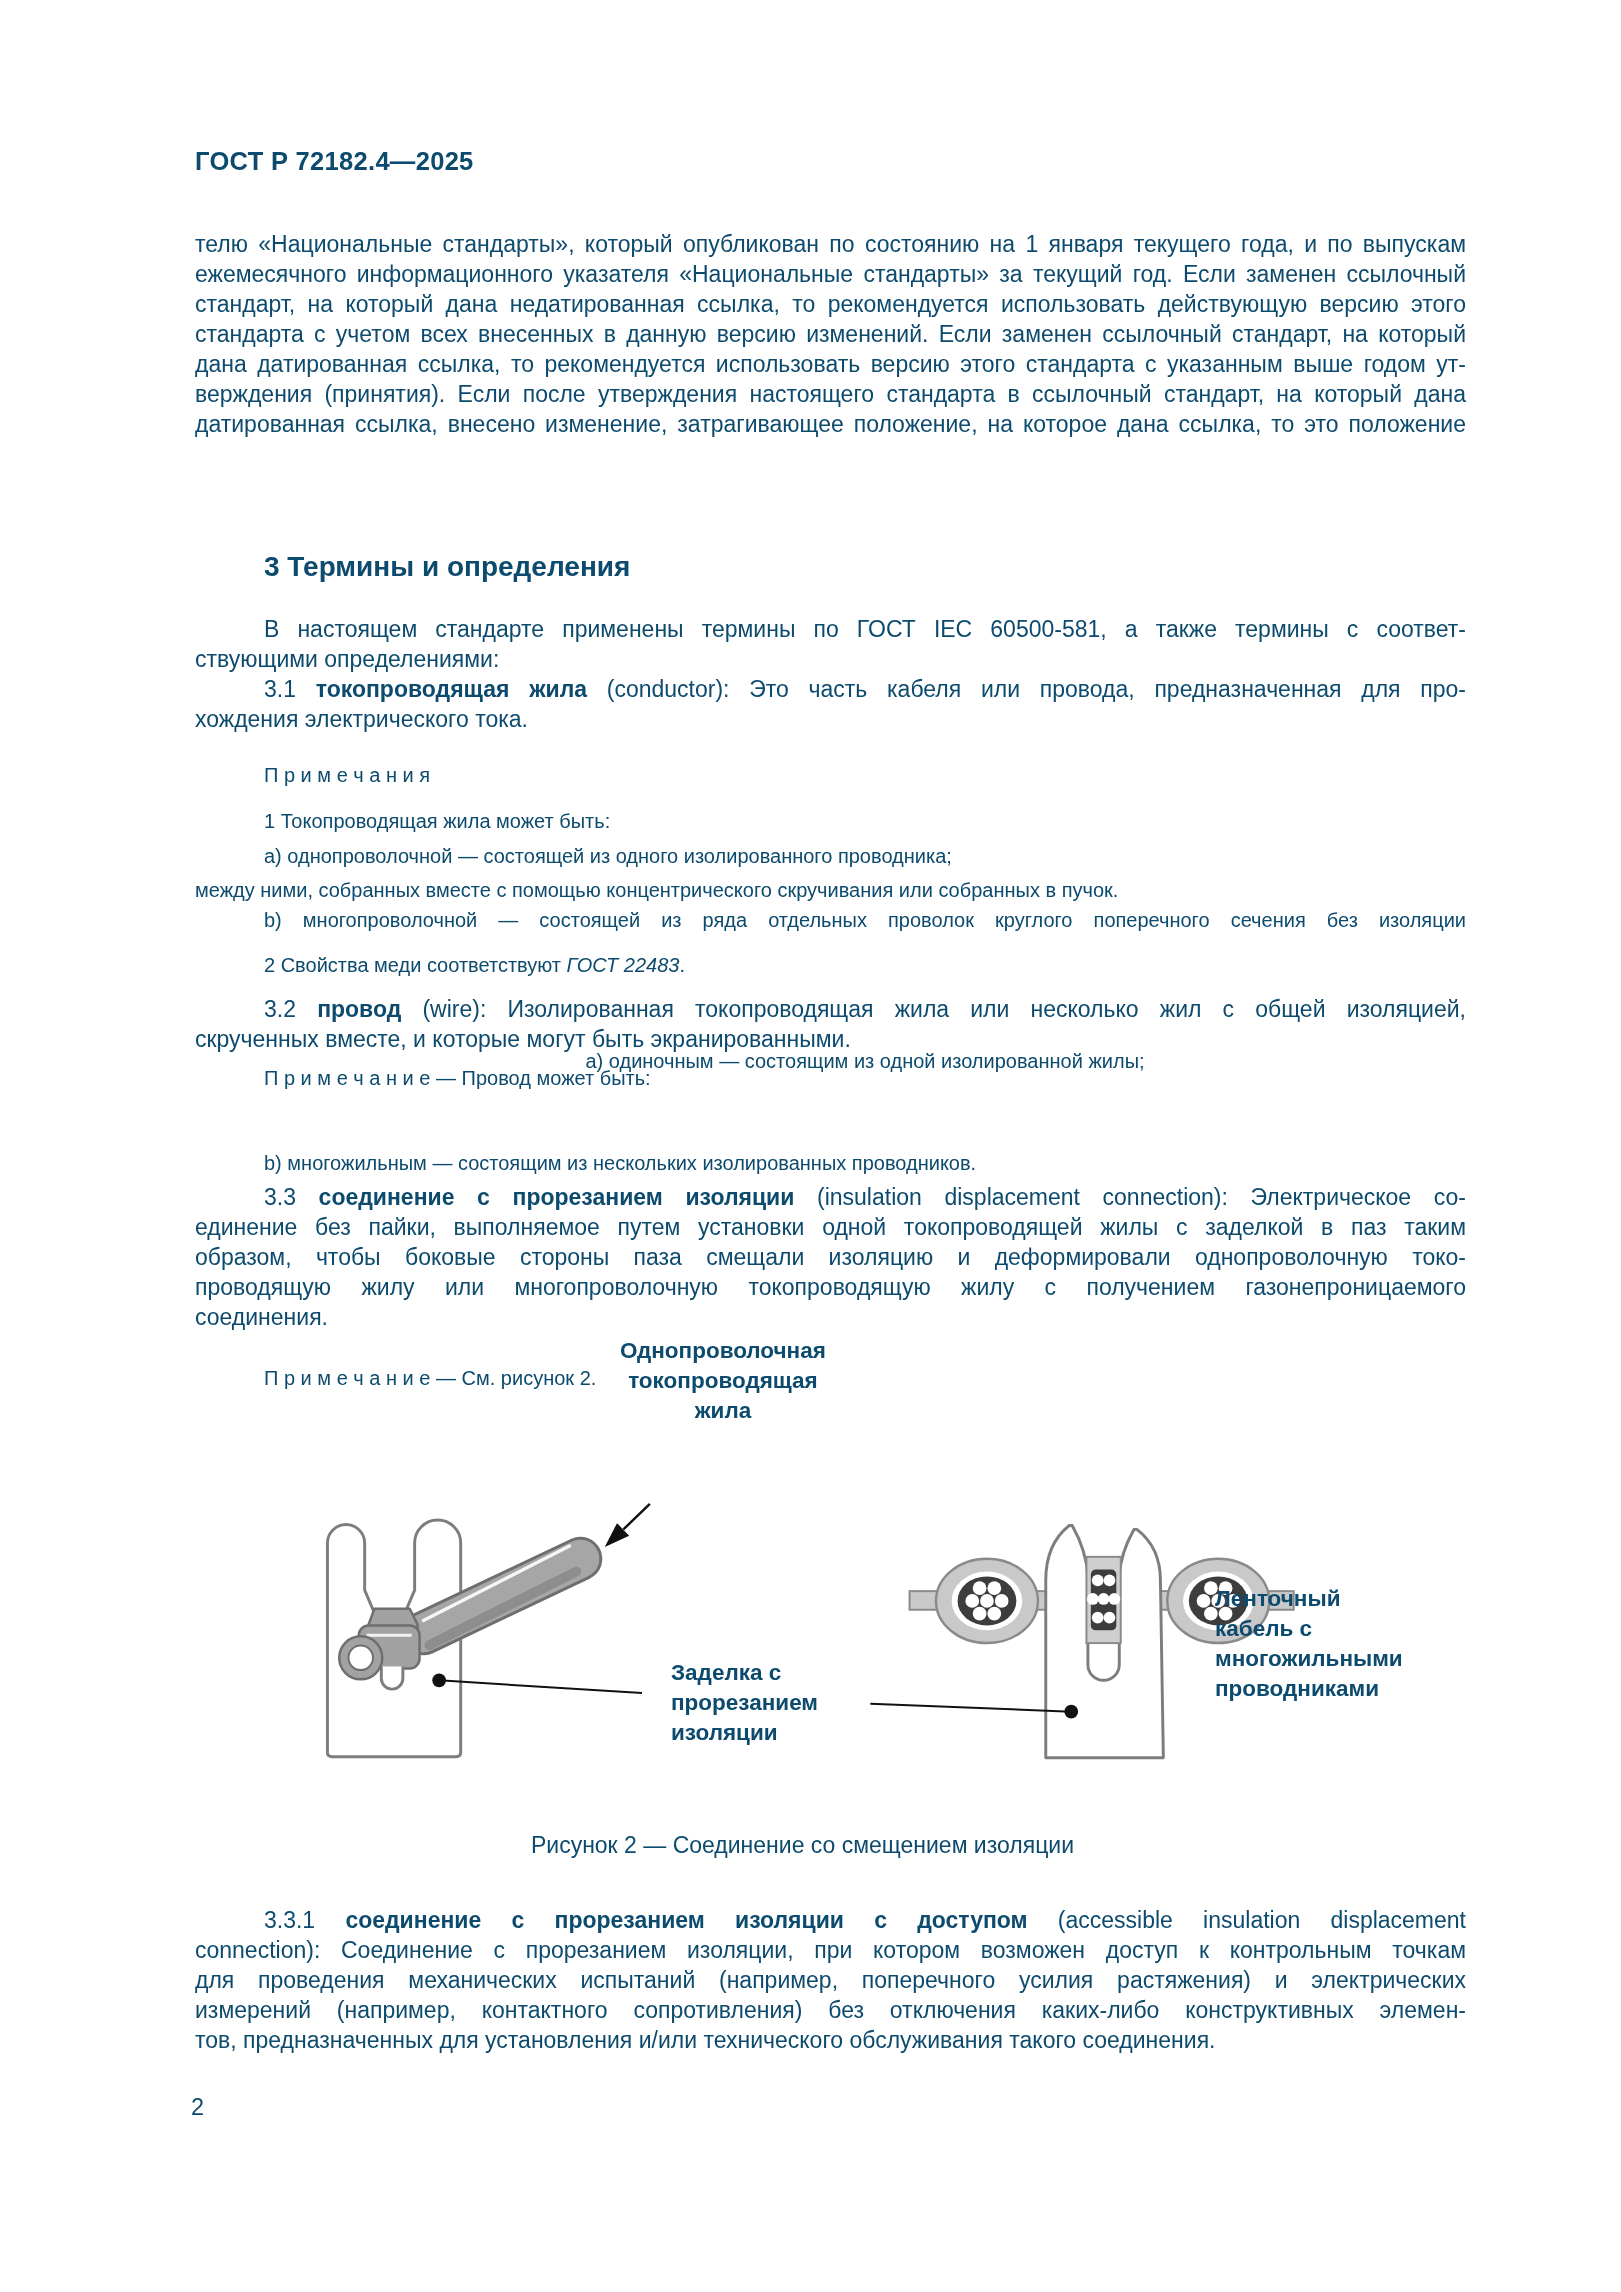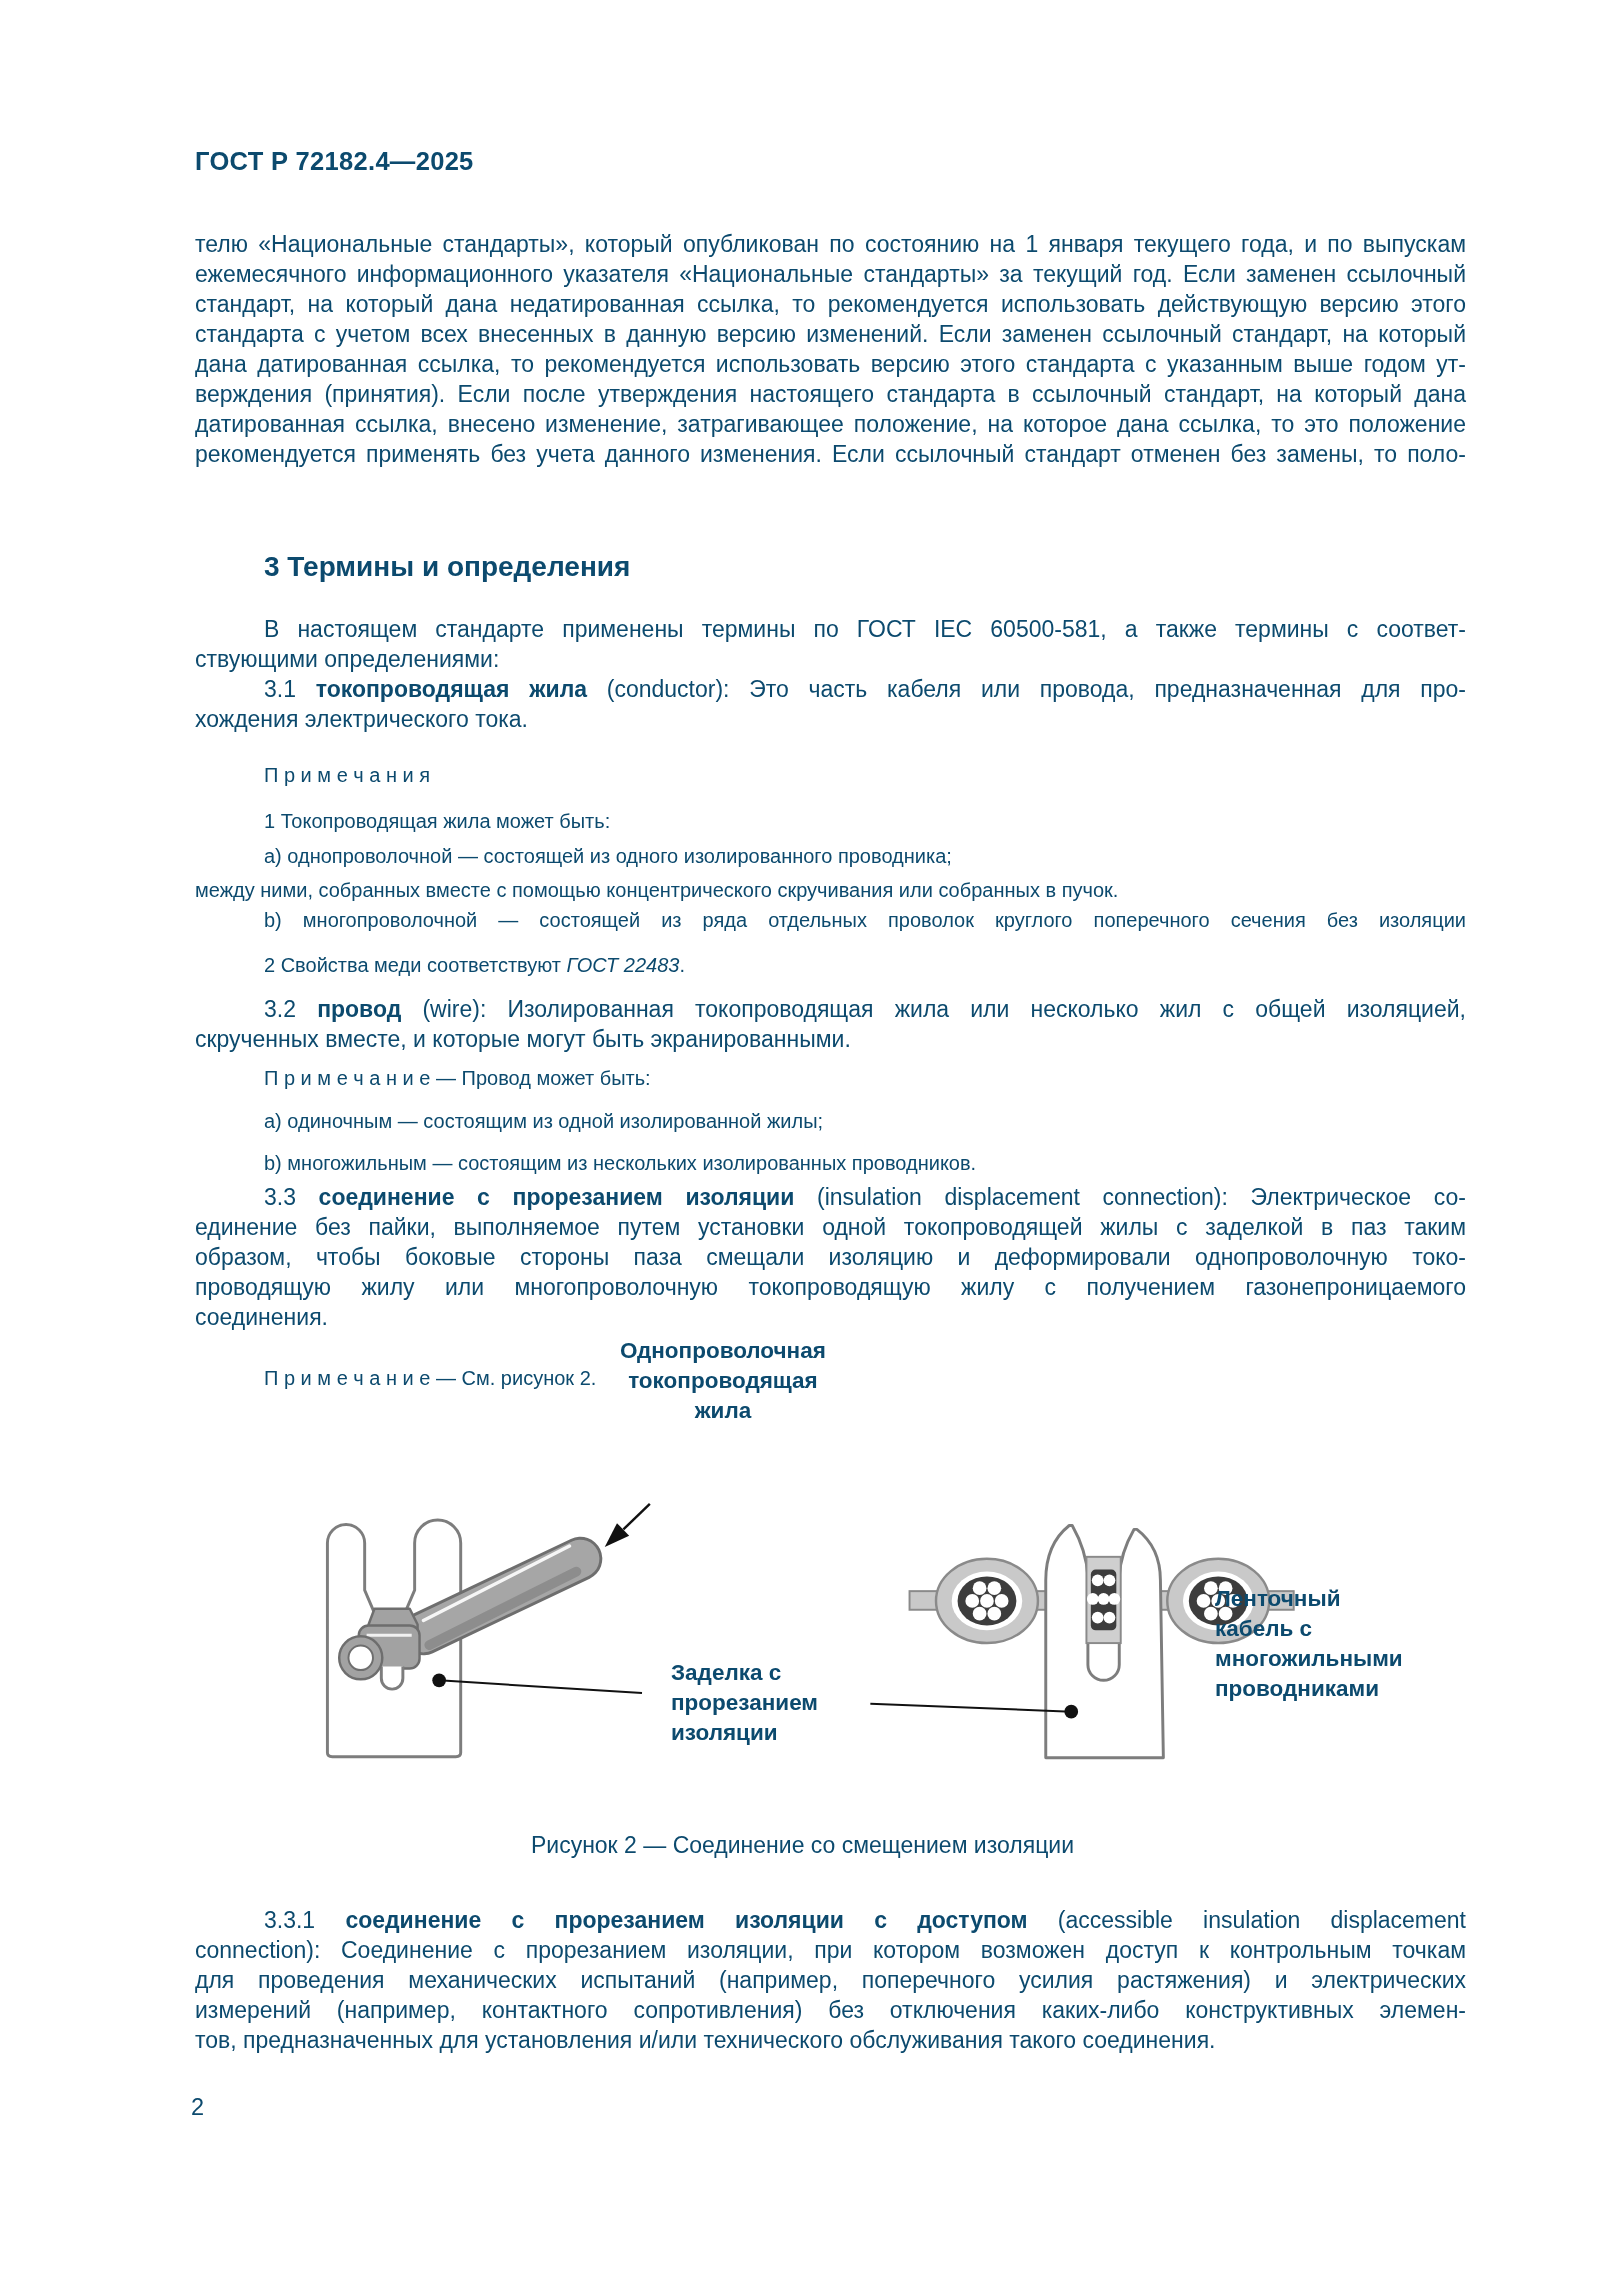--- a/index.html
+++ b/index.html
@@ -49,21 +49,20 @@
 
   <div class="text-layer">
       <div class="block body" style="top: 229px;">
         <div class="line just"><span>телю «Национальные стандарты», который опубликован по состоянию на 1 января текущего года, и по выпускам</span></div>
         <div class="line just"><span>ежемесячного информационного указателя «Национальные стандарты» за текущий год. Если заменен ссылочный</span></div>
         <div class="line just"><span>стандарт, на который дана недатированная ссылка, то рекомендуется использовать действующую версию этого</span></div>
         <div class="line just"><span>стандарта с учетом всех внесенных в данную версию изменений. Если заменен ссылочный стандарт, на который</span></div>
         <div class="line just"><span>дана датированная ссылка, то рекомендуется использовать версию этого стандарта с указанным выше годом ут-</span></div>
         <div class="line just"><span>верждения (принятия). Если после утверждения настоящего стандарта в ссылочный стандарт, на который дана</span></div>
         <div class="line just"><span>датированная ссылка, внесено изменение, затрагивающее положение, на которое дана ссылка, то это положение</span></div>
-        <div class="line just"><span>рекомендуется применять без учета данного изменения. Если ссылочный стандарт отменен без замены, то поло-</span></div>
       </div>
       <div class="block h2" style="top: 549px;">
         <div class="line ind"><span>3 Термины и определения</span></div>
       </div>
       <div class="block body" style="top: 614px;">
         <div class="line just ind"><span>В настоящем стандарте применены термины по ГОСТ IEC 60500-581, а также термины с соответ-</span></div>
         <div class="line"><span>ствующими определениями:</span></div>
       </div>
       <div class="block body" style="top: 674px;">
         <div class="line just ind"><span>3.1 </span><span class="b">токопроводящая жила</span><span> (conductor): Это часть кабеля или провода, предназначенная для про-</span></div>
@@ -85,21 +84,21 @@
       <div class="block note" style="top: 950px;">
         <div class="line ind"><span>2 Свойства меди соответствуют </span><span class="i">ГОСТ 22483</span><span>.</span></div>
       </div>
       <div class="block body" style="top: 974px; margin-top: 20px;">
         <div class="line just ind"><span>3.2 </span><span class="b">провод</span><span> (wire): Изолированная токопроводящая жила или несколько жил с общей изоляцией,</span></div>
         <div class="line"><span>скрученных вместе, и которые могут быть экранированными.</span></div>
       </div>
       <div class="block note" style="top: 1063px;">
         <div class="line ind"><span>П р и м е ч а н и е — Провод может быть:</span></div>
       </div>
-      <div class="block note" style="top: 1106px;">
+      <div class="block note" style="top: 1046px; text-align: center;">
         <div class="line ind"><span>a) одиночным — состоящим из одной изолированной жилы;</span></div>
       </div>
       <div class="block note" style="top: 1148px;">
         <div class="line ind"><span>b) многожильным — состоящим из нескольких изолированных проводников.</span></div>
       </div>
       <div class="block body" style="top: 1182px;">
         <div class="line just ind"><span>3.3 </span><span class="b">соединение с прорезанием изоляции</span><span> (insulation displacement connection): Электрическое со-</span></div>
         <div class="line just"><span>единение без пайки, выполняемое путем установки одной токопроводящей жилы с заделкой в паз таким</span></div>
         <div class="line just"><span>образом, чтобы боковые стороны паза смещали изоляцию и деформировали однопроволочную токо-</span></div>
         <div class="line just"><span>проводящую жилу или многопроволочную токопроводящую жилу с получением газонепроницаемого</span></div>

